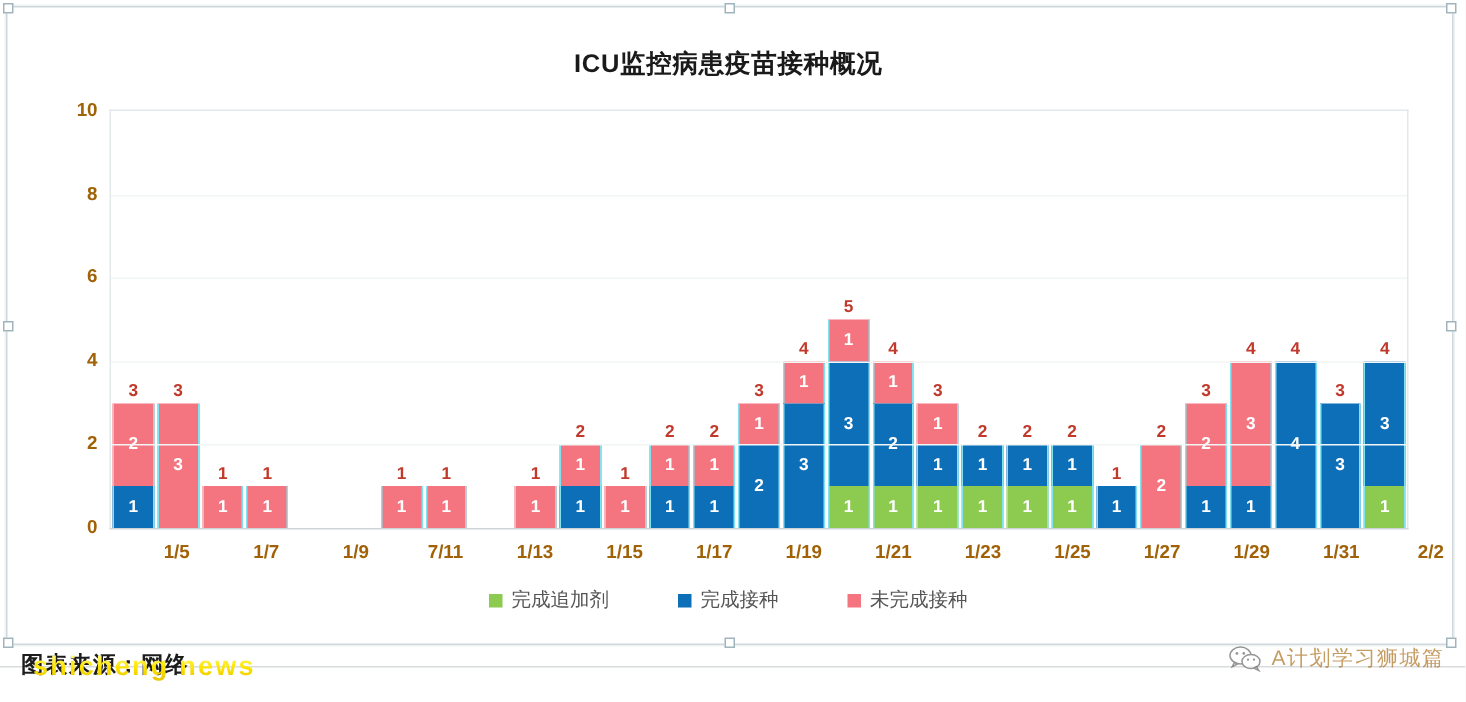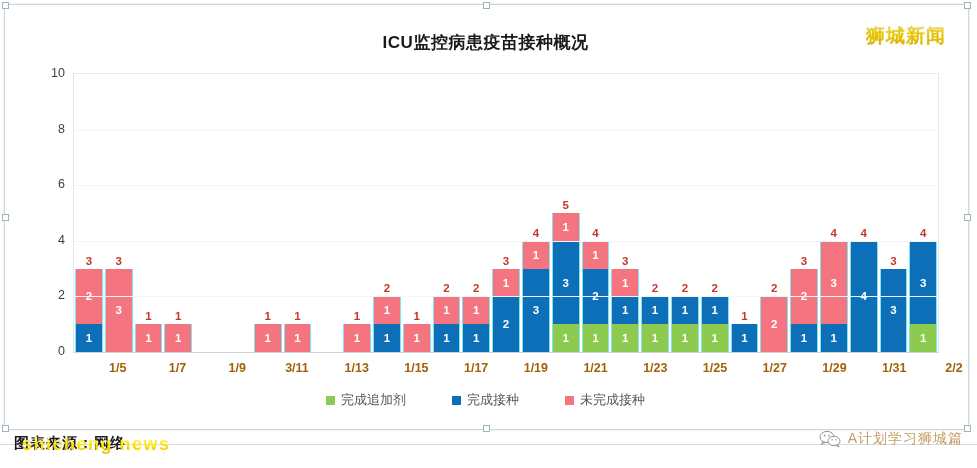--- a/index.html
+++ b/index.html
@@ -16,21 +16,21 @@
 
   .watermark{position:absolute;right:10px;top:10px;font-size:19px;font-weight:bold;
     color:#fff000;
     background:linear-gradient(180deg,#fff9a8 0%,#ffe300 45%,#e8b400 100%);
     -webkit-background-clip:text;background-clip:text;-webkit-text-fill-color:transparent;
     text-shadow:0 0 1px rgba(180,140,0,.35);letter-spacing:1px;}
 
   
   .plot-wrap{position:absolute;left:0;top:55px;width:941px;height:290px;}
   .y-axis{position:absolute;left:0;top:0;width:58px;height:290px;}
-  .ytick{position:absolute;right:8px;font-size:12.5px;font-weight:normal;color:#404040;transform:translateY(-50%);}
+  .ytick{position:absolute;right:8px;font-size:12.5px;font-weight:bold;color:#a16207;transform:translateY(-50%);}
   .plot{position:absolute;left:58px;top:5px;right:17px;height:280px;border:1px solid #e3e8ea;border-bottom:1px solid #cfd4d6;background:#ffffff;box-sizing:border-box;}
   .gridline{position:absolute;left:0;right:0;height:1px;background:#f1f5f6;}
 
   .bars{position:absolute;left:0;right:0;bottom:0;top:0;display:flex;align-items:flex-end;}
   .slot{flex:1 1 0;height:100%;position:relative;display:flex;flex-direction:column;justify-content:flex-end;align-items:stretch;box-sizing:border-box;padding:0 1px;}
   .stack{position:relative;width:100%;display:flex;flex-direction:column;justify-content:flex-end;}
   .seg{position:relative;display:flex;align-items:center;justify-content:center;color:#ffffff;font-size:11.5px;font-weight:bold;box-shadow:inset -1px 0 0 #7fe3f0, inset 1px 0 0 #7fe3f0;}
   .seg.green{background:#8ccb4f;}
   .seg.blue{background:#0d6fb8;}
   .seg.pink{background:#f4757f;}
@@ -56,21 +56,20 @@
 </style>
 </head>
 <body>
 
 <div class="screen">
 
   <div class="outer-frame">
     <div class="chart-card">
 
       <div class="chart-title">ICU监控病患疫苗接种概况</div>
-      <div class="watermark">狮城新闻</div>
 
       <div class="plot-wrap">
         <div class="y-axis" id="y-axis">
             <div class="ytick" style="top: 283px;">0</div>
             <div class="ytick" style="top: 227.4px;">2</div>
             <div class="ytick" style="top: 171.8px;">4</div>
             <div class="ytick" style="top: 116.2px;">6</div>
             <div class="ytick" style="top: 60.6px;">8</div>
             <div class="ytick" style="top: 5px;">10</div>
           </div>
@@ -264,21 +263,21 @@
             <div class="gridline" style="top: 166.8px;"></div>
             <div class="gridline" style="top: 111.2px;"></div>
             <div class="gridline" style="top: 55.6px;"></div>
           </div>
       </div>
 
       <div class="x-axis" id="x-axis">
           <div class="xlab" style="left: 5.17241%;">1/5</div>
           <div class="xlab" style="left: 12.069%;">1/7</div>
           <div class="xlab" style="left: 18.9655%;">1/9</div>
-          <div class="xlab" style="left: 25.8621%;">3/11</div>
+          <div class="xlab" style="left: 25.8621%;">7/11</div>
           <div class="xlab" style="left: 32.7586%;">1/13</div>
           <div class="xlab" style="left: 39.6552%;">1/15</div>
           <div class="xlab" style="left: 46.5517%;">1/17</div>
           <div class="xlab" style="left: 53.4483%;">1/19</div>
           <div class="xlab" style="left: 60.3448%; text-align: center;">1/21</div>
           <div class="xlab" style="left: 67.2414%; text-align: right;">1/23</div>
           <div class="xlab" style="left: 74.1379%;">1/25</div>
           <div class="xlab" style="left: 81.0345%;">1/27</div>
           <div class="xlab" style="left: 87.931%;">1/29</div>
           <div class="xlab" style="left: 94.8276%;">1/31</div>

